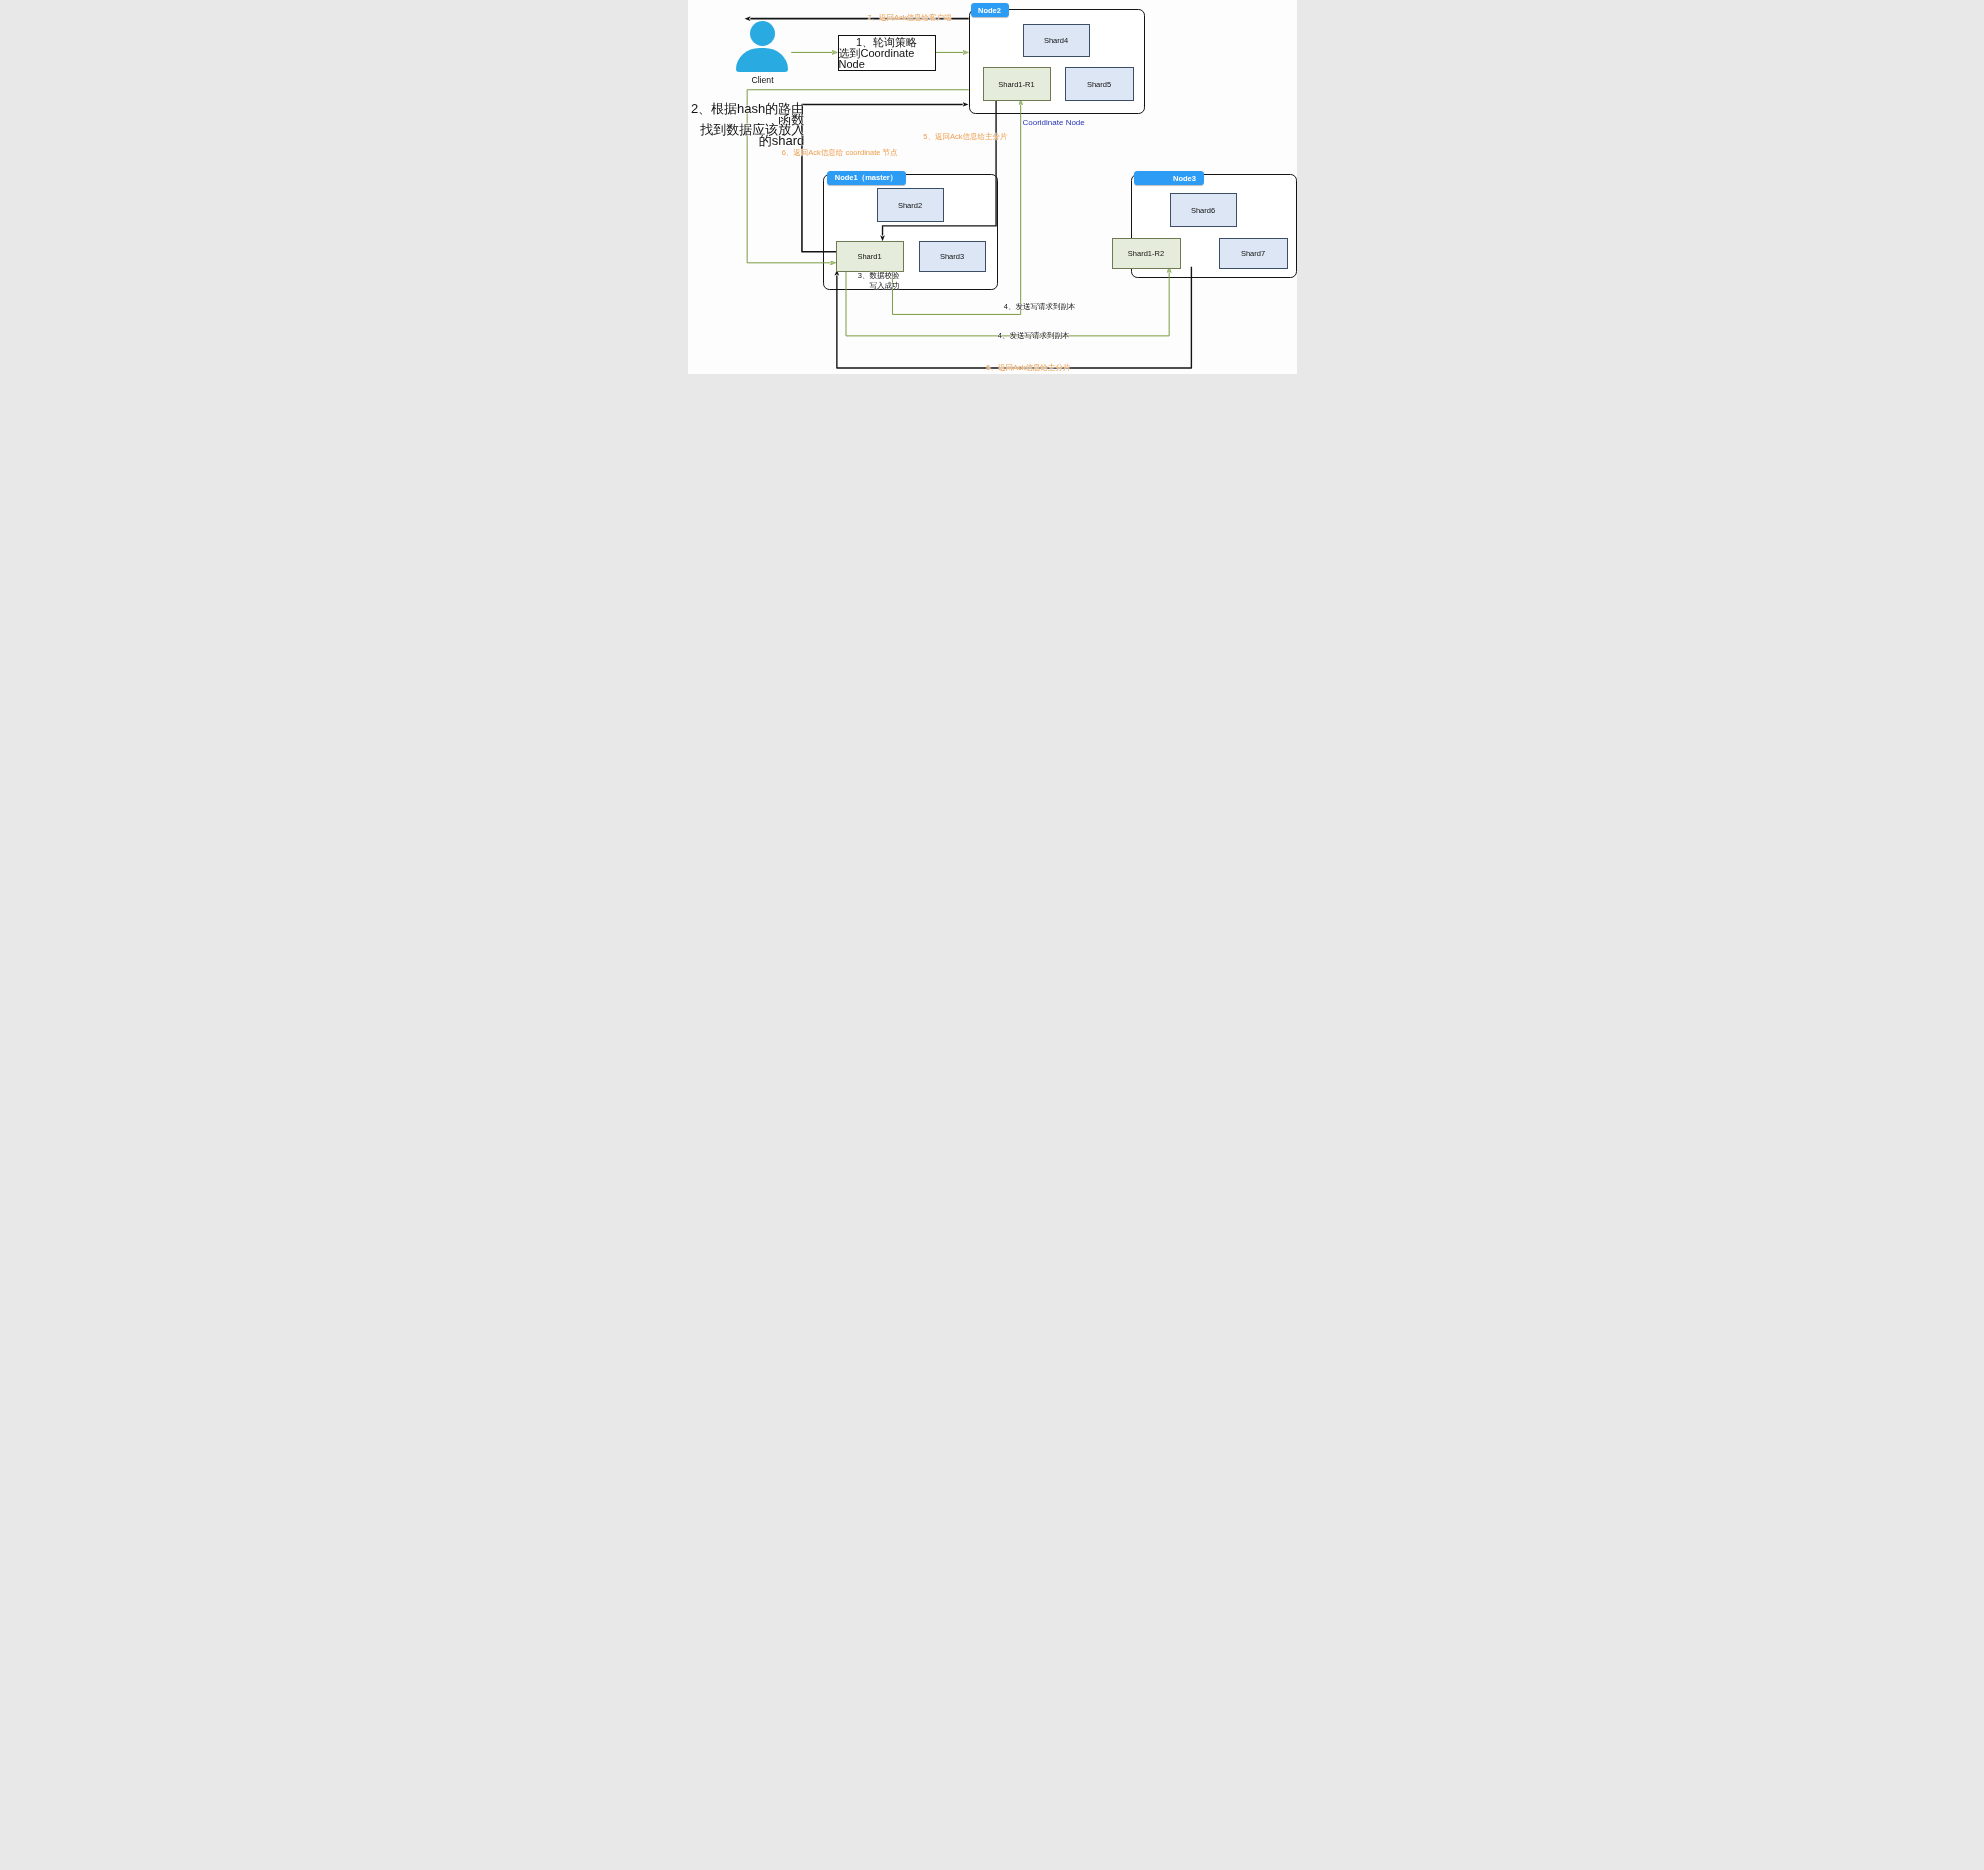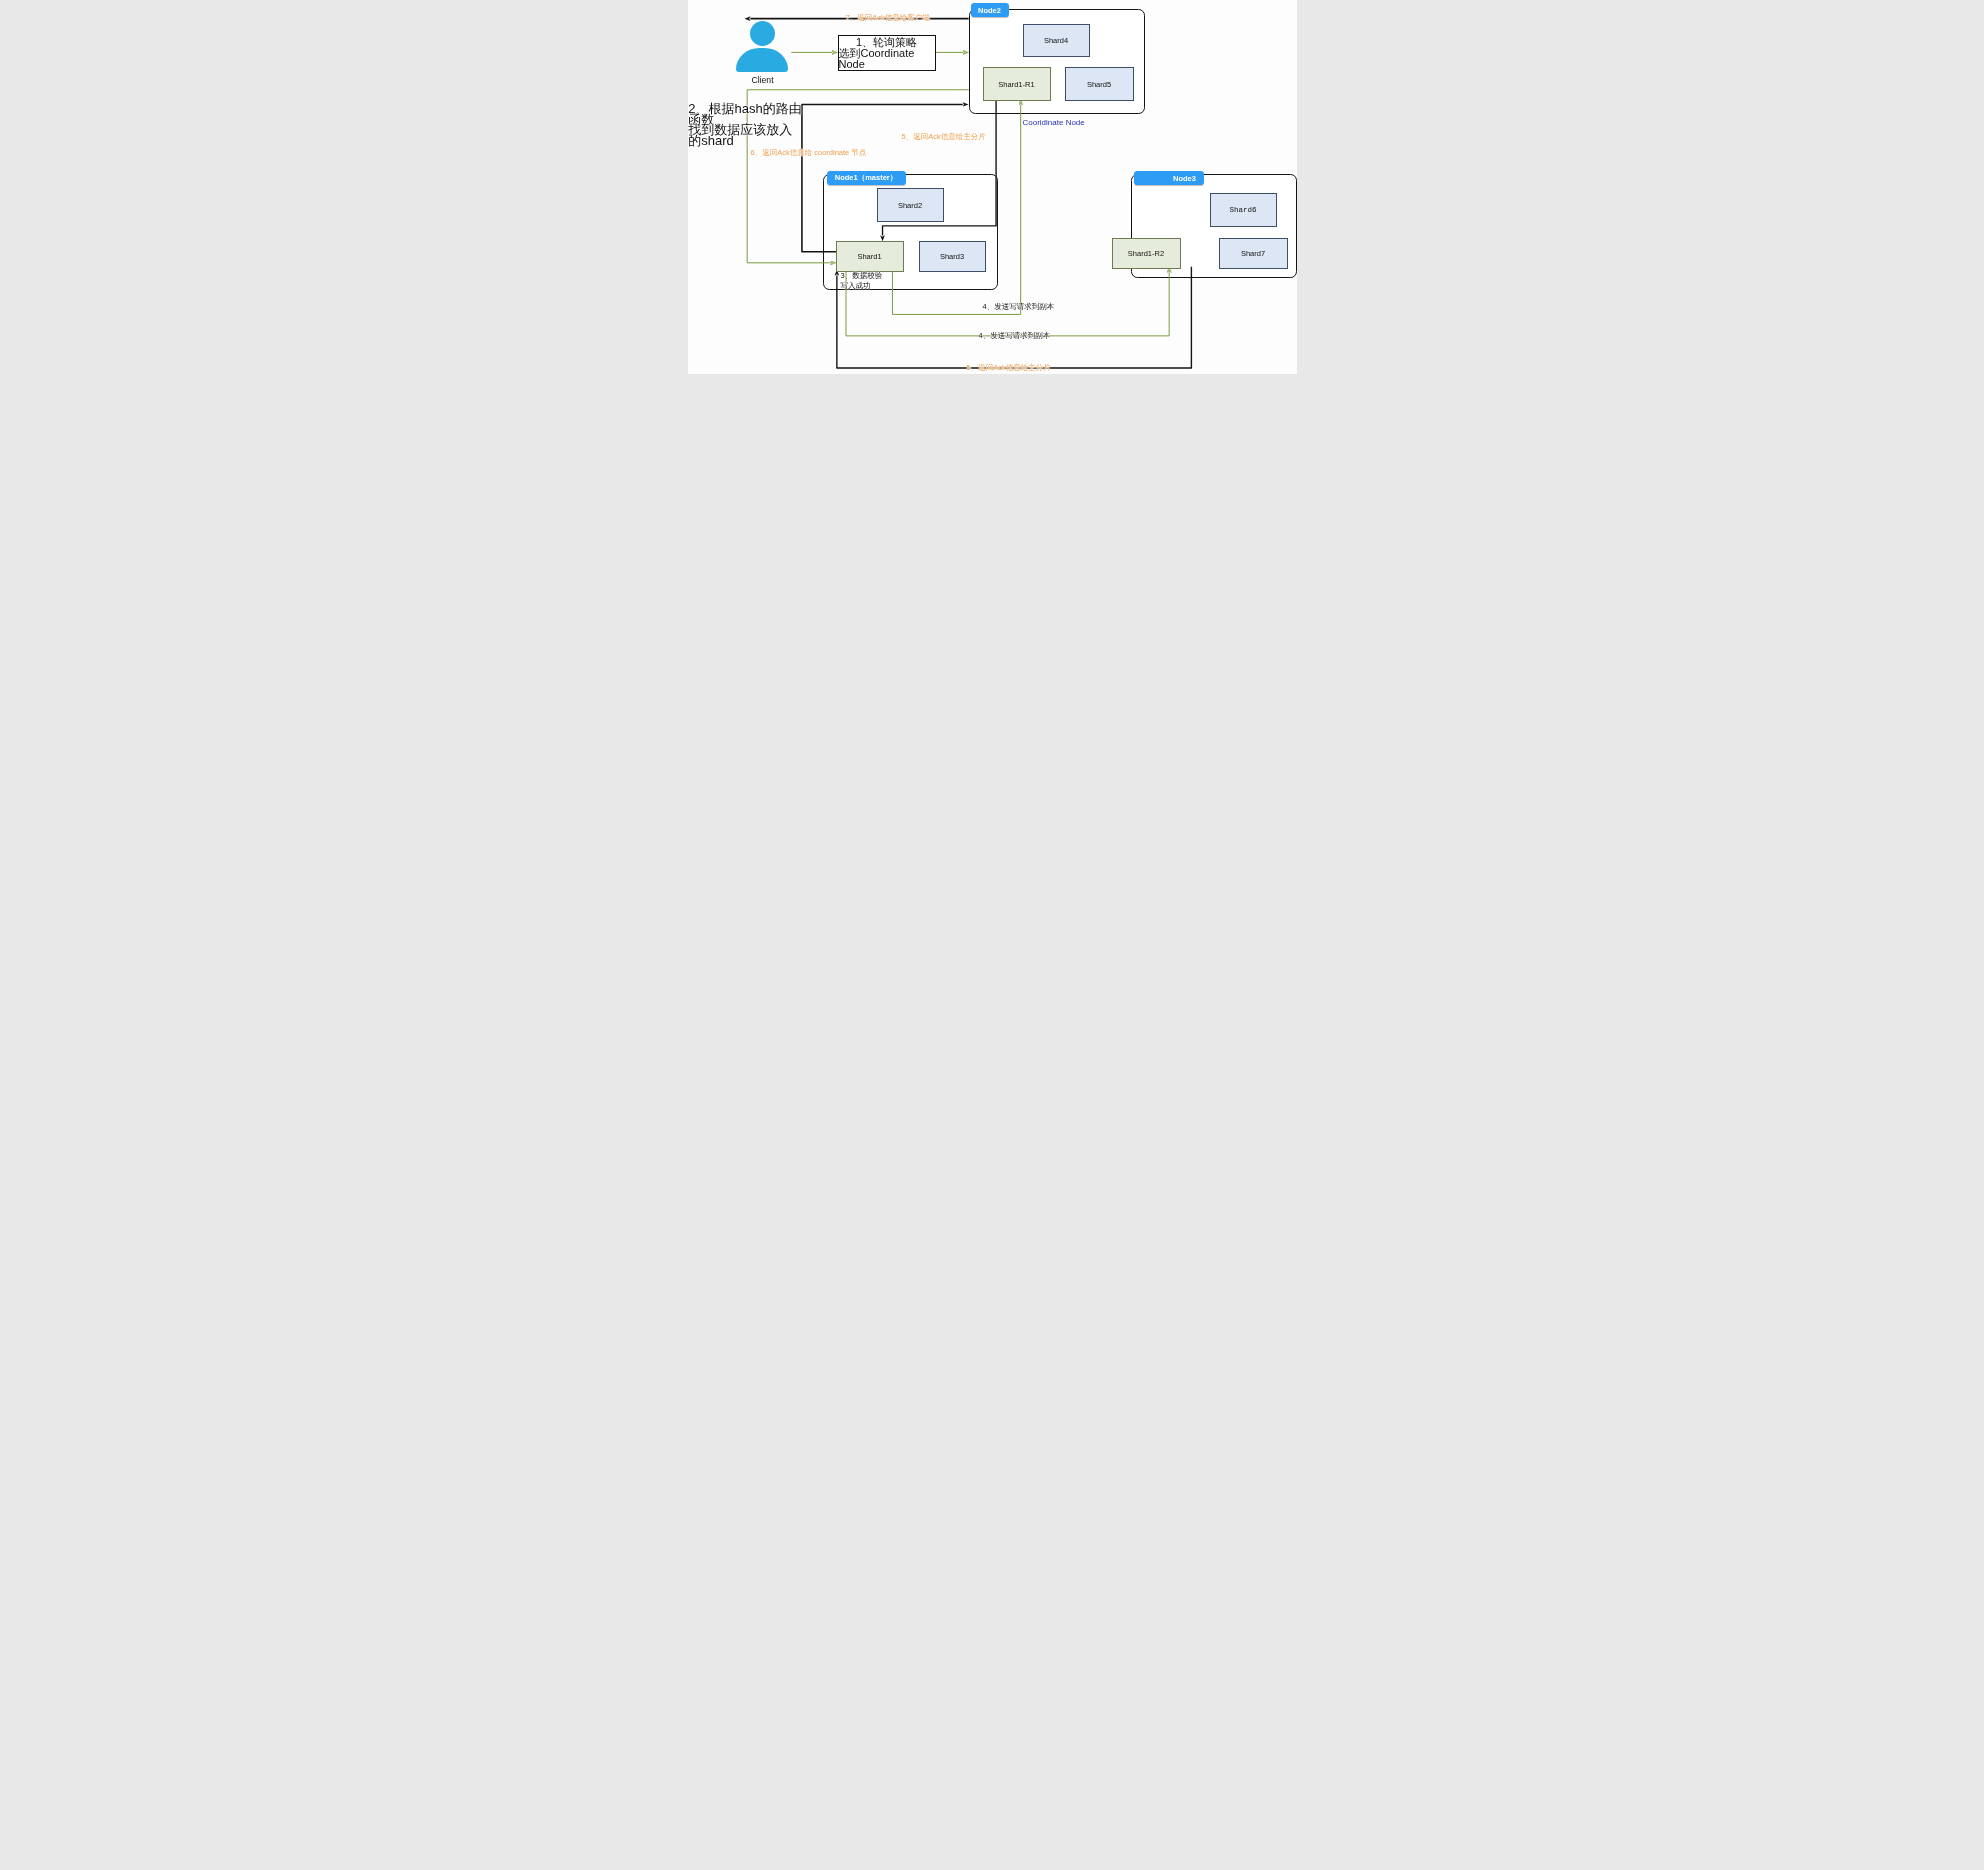--- a/index.html
+++ b/index.html
@@ -12,21 +12,21 @@
   #canvas{position:relative;width:609px;height:374px;background:var(--bg);overflow:hidden;margin:0 auto;}
   .node-box{position:absolute;background:#fff;border:1px solid var(--black);border-radius:6.4px;z-index:1;}
   .node-tab{position:absolute;background:var(--tab-blue);color:#fff;font-weight:bold;font-size:7.5px;
             border-radius:3.6px;display:flex;align-items:center;justify-content:center;z-index:4;
             box-shadow:0 0.4px 0.8px rgba(0,0,0,.25);}
   .shard{position:absolute;display:flex;align-items:center;justify-content:center;
          font-size:7.5px;color:#111;z-index:3;}
   .shard.blue{background:var(--shard-blue-bg);border:0.8px solid var(--shard-blue-border);}
   .shard.green{background:var(--shard-green-bg);border:0.8px solid var(--shard-green-border);}
   #lines{position:absolute;left:0;top:0;z-index:2;}
-  .lbl{position:absolute;z-index:5;text-align:left;white-space:nowrap;
+  .lbl{position:absolute;z-index:5;text-align:right;white-space:nowrap;
        text-shadow:0 0 1.2px #fff,0 0 1.2px #fff,0 0 1.6px #fff,0 0 1.6px #fff;}
   .lbl.orange{color:var(--orange);font-size:7.5px;}
   .lbl.black{color:#111;font-size:7.5px;}
   .lbl.blue{color:var(--deep-blue);font-size:8px;text-align:left;}
   .two-line{white-space:normal;line-height:10.7px;}
   #process-box{position:absolute;left:150px;top:35px;width:96px;height:34px;background:#fff;
                border:1.2px solid #111;z-index:3;display:flex;flex-direction:column;align-items:center;
                justify-content:center;font-size:11px;color:#111;line-height:11px;}
   #client{position:absolute;left:48px;top:20.6px;width:54px;height:52px;z-index:3;}
   #client .head{position:absolute;left:14.3px;top:0;width:25.4px;height:25.4px;border-radius:50%;
@@ -89,21 +89,21 @@
   <div class="node-tab" style="left:446px;top:171px;width:38px;height:14px;padding-left:32px;">Node3</div>
 
   <div class="shard blue" style="left:335px;top:24px;width:65px;height:31px;">Shard4</div>
   <div class="shard green" style="left:295px;top:67px;width:66px;height:32px;">Shard1-R1</div>
   <div class="shard blue" style="left:377px;top:67px;width:67px;height:32px;">Shard5</div>
 
   <div class="shard blue" style="left:189px;top:188px;width:65px;height:32px;">Shard2</div>
   <div class="shard green" style="left:148px;top:241px;width:66px;height:29px;">Shard1</div>
   <div class="shard blue" style="left:231px;top:241px;width:65px;height:29px;">Shard3</div>
 
-  <div class="shard blue" style="left:522px;top:193px;width:65px;height:32px;font-family:Liberation Mono, monospace;">Shard6</div>
+  <div class="shard blue" style="left:482px;top:193px;width:65px;height:32px;">Shard6</div>
   <div class="shard green" style="left:424px;top:238px;width:67px;height:29px;">Shard1-R2</div>
   <div class="shard blue" style="left:531px;top:238px;width:67px;height:29px;">Shard7</div>
 
   <div class="lbl orange" style="left:158px;top:13px;width:106px;">7、返回Ack信息给客户端</div>
 
   <div class="lbl black two-line" style="left:0.8px;top:104px;width:116px;font-size:13px;">
     <div>2、根据hash的路由函数</div>
     <div>找到数据应该放入的shard</div>
   </div>
 

